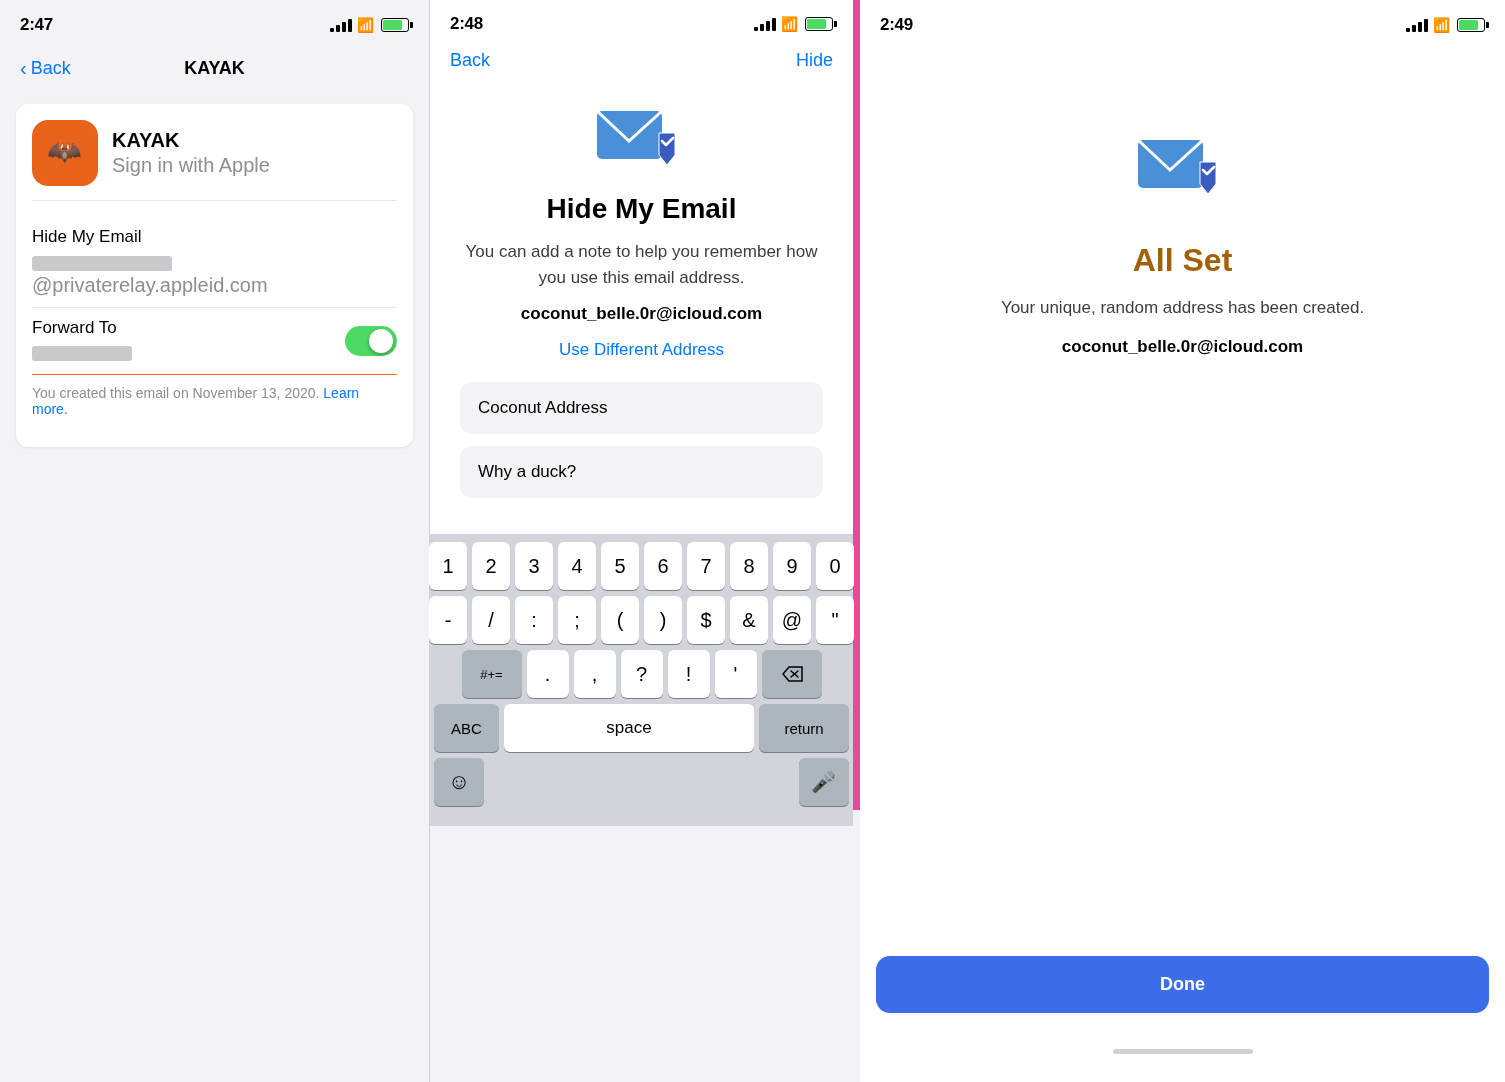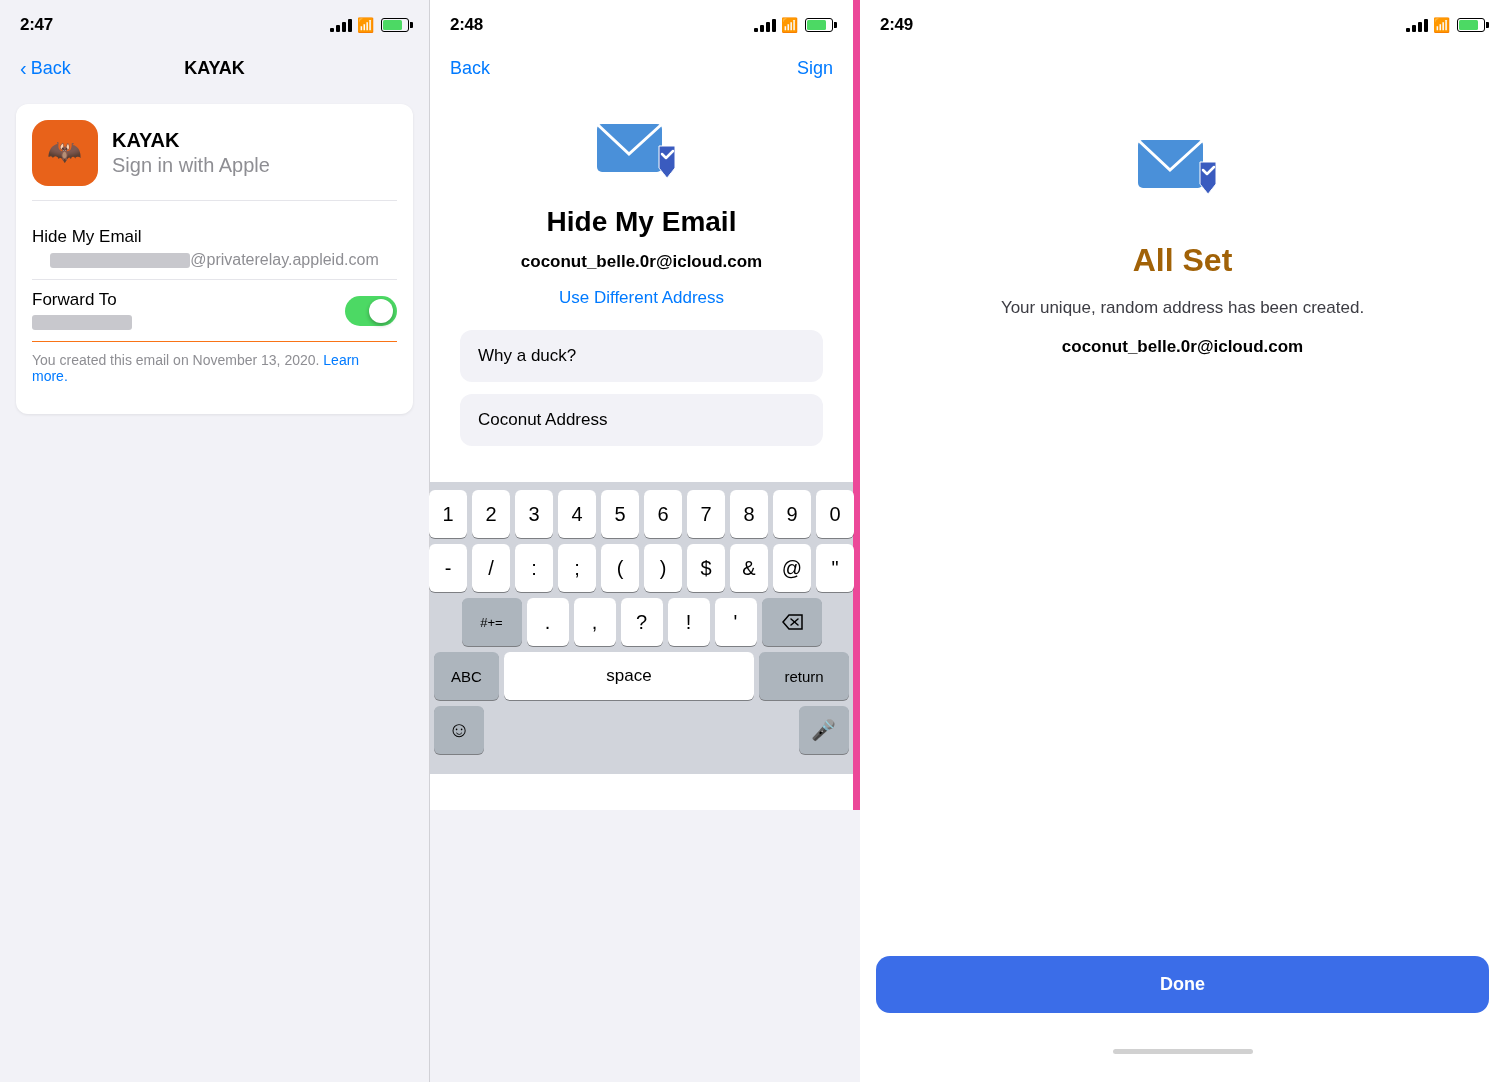--- a/index.html
+++ b/index.html
@@ -187,23 +187,22 @@
     .field-section:last-of-type {
       border-bottom: none;
     }
     .field-label {
       font-size: 17px;
       font-weight: 500;
       color: #000;
       margin-bottom: 4px;
     }
     .field-value {
-      font-size: 16px;
+      font-size: 20px;
       color: #8e8e93;
-      text-align: center;
     }
 
     .forward-row {
       display: flex;
       justify-content: space-between;
       align-items: center;
       padding: 10px 0;
       border-bottom: 1px solid #f97316;
     }
     .forward-label {
@@ -543,42 +542,43 @@
       <div class="battery-icon">
         <div class="battery-fill" style="width:80%; background:#4cd964;"></div>
       </div>
     </div>
   </div>
 
   <div class="nav-bar" style="position:relative; justify-content:space-between;">
     <div class="nav-back">
       <span>Back</span>
     </div>
-    <div class="nav-action">Sign</div>
+    <div class="nav-action">Hide</div>
   </div>
 
   <div class="hme-content">
 
     <div class="icon-container">
       <svg width="90" height="72" viewBox="0 0 90 72">
 
         <rect x="0" y="8" width="65" height="48" rx="5" ry="5" fill="#4a90d9"></rect>
         <polyline points="0,8 32,38 65,8" fill="none" stroke="#fff" stroke-width="3"></polyline>
 
         <path d="M62,30 L78,30 L78,52 Q70,62 70,62 Q62,52 62,52 Z" fill="#3a5bbf" stroke="#fff" stroke-width="1"></path>
         <path d="M65,38 L69,42 L76,35" fill="none" stroke="#fff" stroke-width="2.5" stroke-linecap="round" stroke-linejoin="round"></path>
       </svg>
     </div>
 
     <div class="hme-title">Hide My Email</div>
+    <div class="hme-desc">You can add a note to help you remember how you use this email address.</div>
     <div class="hme-email">coconut_belle.0r@icloud.com</div>
     <div class="hme-link">Use Different Address</div>
 
+    <input class="input-field" type="text" value="Coconut Address" placeholder="Coconut Address" style="">
     <input class="input-field" type="text" value="Why a duck?" placeholder="Why a duck?" style="">
-    <input class="input-field" type="text" value="Coconut Address" placeholder="Coconut Address" style="">
   </div>
 
   <div class="keyboard">
 
     <div class="keyboard-row">
       <div class="key">1</div>
       <div class="key">2</div>
       <div class="key">3</div>
       <div class="key">4</div>
       <div class="key">5</div>

